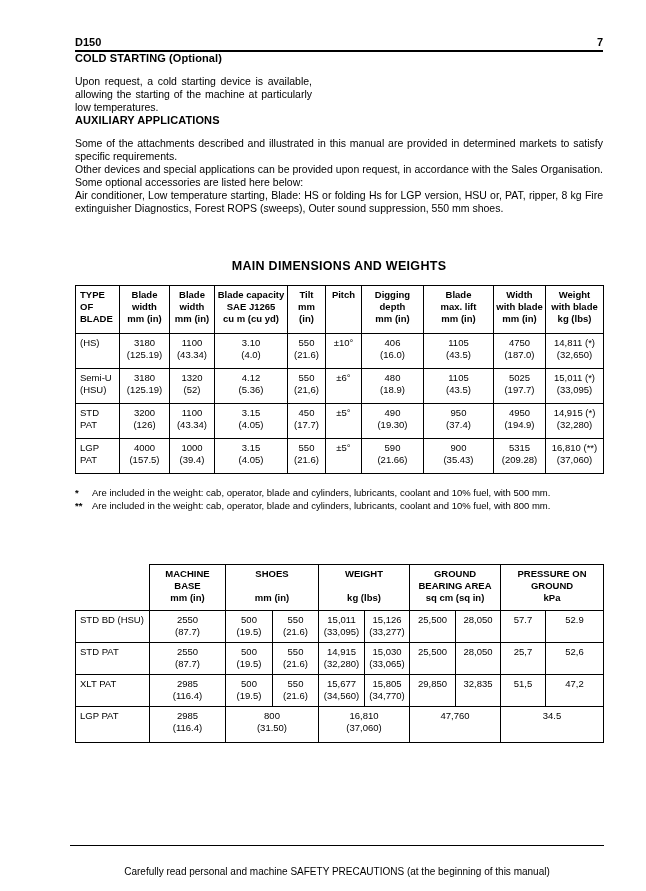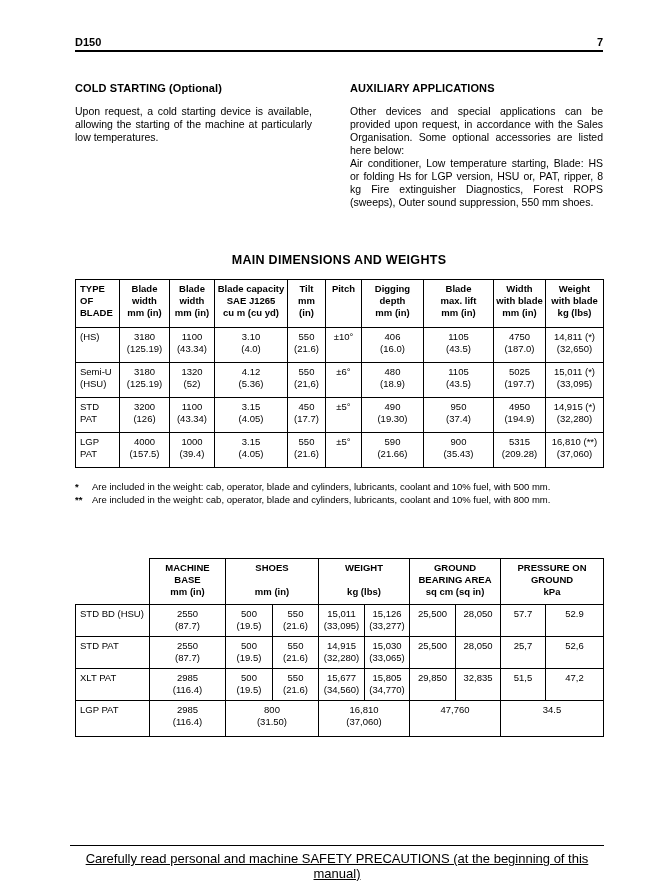--- a/index.html
+++ b/index.html
@@ -8,21 +8,21 @@
     background:#ffffff;color:#000;
     padding:36px 43px 0 75px;
     font-family:"Liberation Sans", sans-serif;
     overflow:hidden;margin:0 auto;
   }
   .hdr{
     display:flex;justify-content:space-between;align-items:flex-end;
     border-bottom:2px solid #000;padding-bottom:2px;
     font-weight:bold;font-size:11px;
   }
-  .two-col{display:flex;margin-top:30px;}
+  .two-col{display:flex;flex-direction:column;}
   .col-l{width:237px;margin-right:38px;flex:none;}
   .col-r{flex:1;}
   .sec-h{font-size:11px;font-weight:bold;margin:0 0 11px 0;letter-spacing:.1px;}
   .bodytxt{font-size:10.5px;line-height:13px;text-align:justify;margin:0;}
   .main-title{
     text-align:center;font-size:12.5px;font-weight:bold;
     margin:44px 0 12px 0;letter-spacing:.3px;
   }
   table{border-collapse:collapse;table-layout:fixed;width:528px;padding-left:28px;}
   th,td{
@@ -39,41 +39,42 @@
   .t2{margin-top:52px;border-radius:26px;}
   .t2 thead tr{height:46px;}
   .t2 tbody tr{height:32px;}
   .t2 tbody tr.last{height:36px;}
   th.blank{border:none;background:transparent;}
   .footnotes{margin-top:12px;font-size:9.5px;line-height:13px;}
   .fn{display:flex;}
   .fn .mk{width:17px;flex:none;font-weight:bold;}
   .pfooter{
     position:absolute;top:845px;left:70px;width:534px;
-    border-top:1.5px solid #000;padding-top:5px;
-    text-align:center;font-size:13px;text-decoration:underline;
+    border-top:1.5px solid #000;padding-top:20px;
+    text-align:center;font-size:10px;
   }
 </style>
 </head>
 <body>
 
 <div class="page">
 
   <div class="hdr">
     <span>D150</span>
     <span>7</span>
   </div>
 
   <div class="two-col">
     <div class="col-l">
       <h3 class="sec-h">COLD STARTING (Optional)</h3>
       <p class="bodytxt">Upon request, a cold starting device is available, allowing the starting of the machine at particularly low temperatures.</p>
     </div>
     <div class="col-r">
       <h3 class="sec-h">AUXILIARY APPLICATIONS</h3>
+      <p class="bodytxt">Some of the attachments described and illustrated in this manual are provided in determined markets to satisfy specific requirements.</p>
       <p class="bodytxt">Other devices and special applications can be provided upon request, in accordance with the Sales Organisation. Some optional accessories are listed here below:</p>
       <p class="bodytxt">Air conditioner, Low temperature starting, Blade: HS or folding Hs for LGP version, HSU or, PAT, ripper, 8 kg Fire extinguisher Diagnostics, Forest ROPS (sweeps), Outer sound suppression, 550 mm shoes.</p>
     </div>
   </div>
 
   <h2 class="main-title">MAIN DIMENSIONS AND WEIGHTS</h2>
 
   <table class="t1">
     <colgroup>
       <col style="width:44px">

